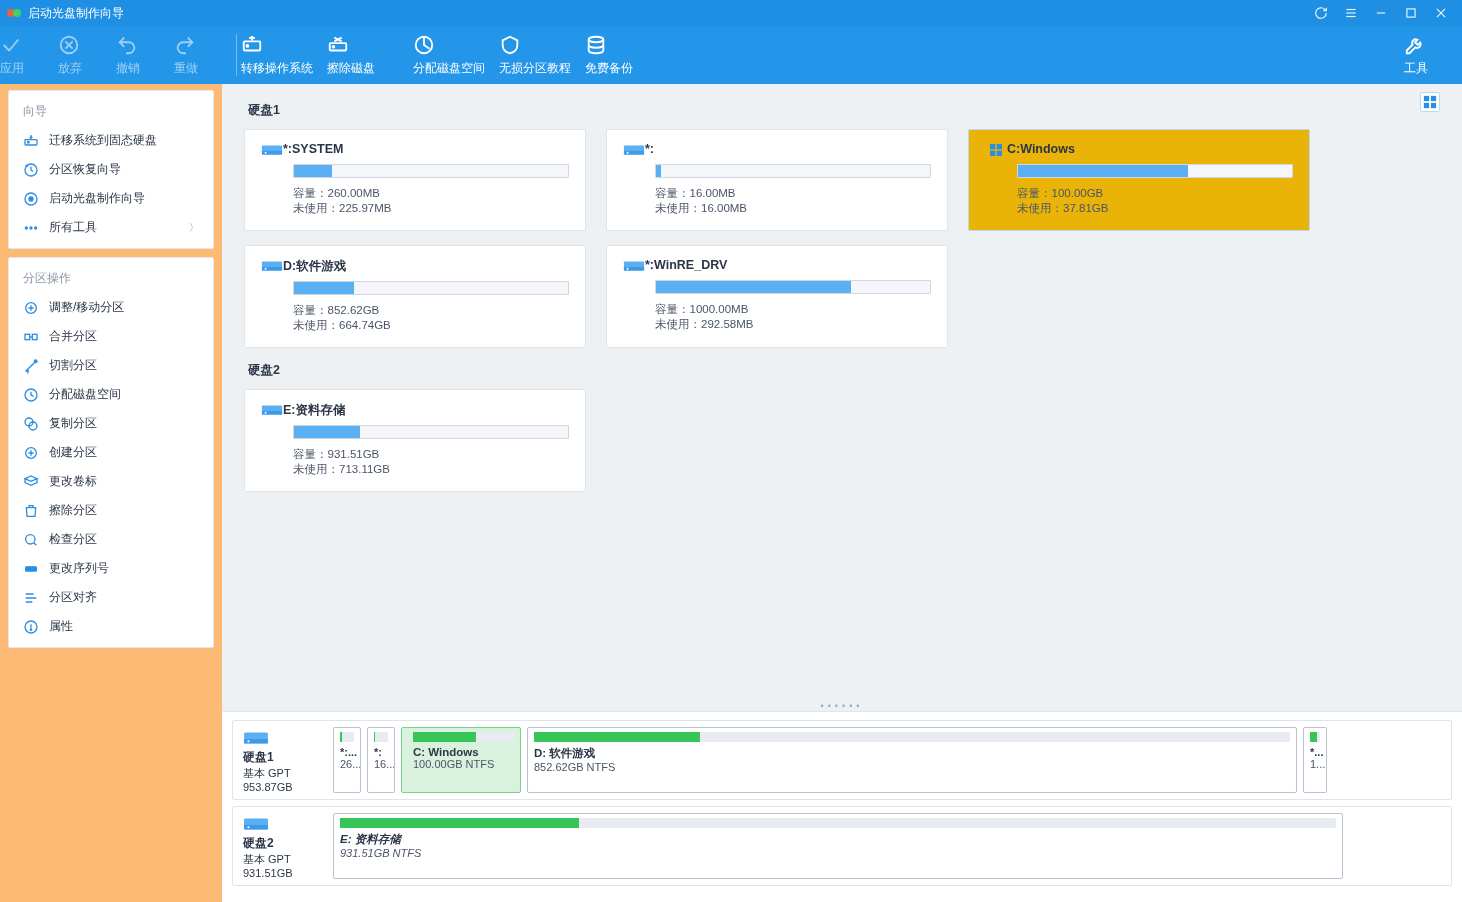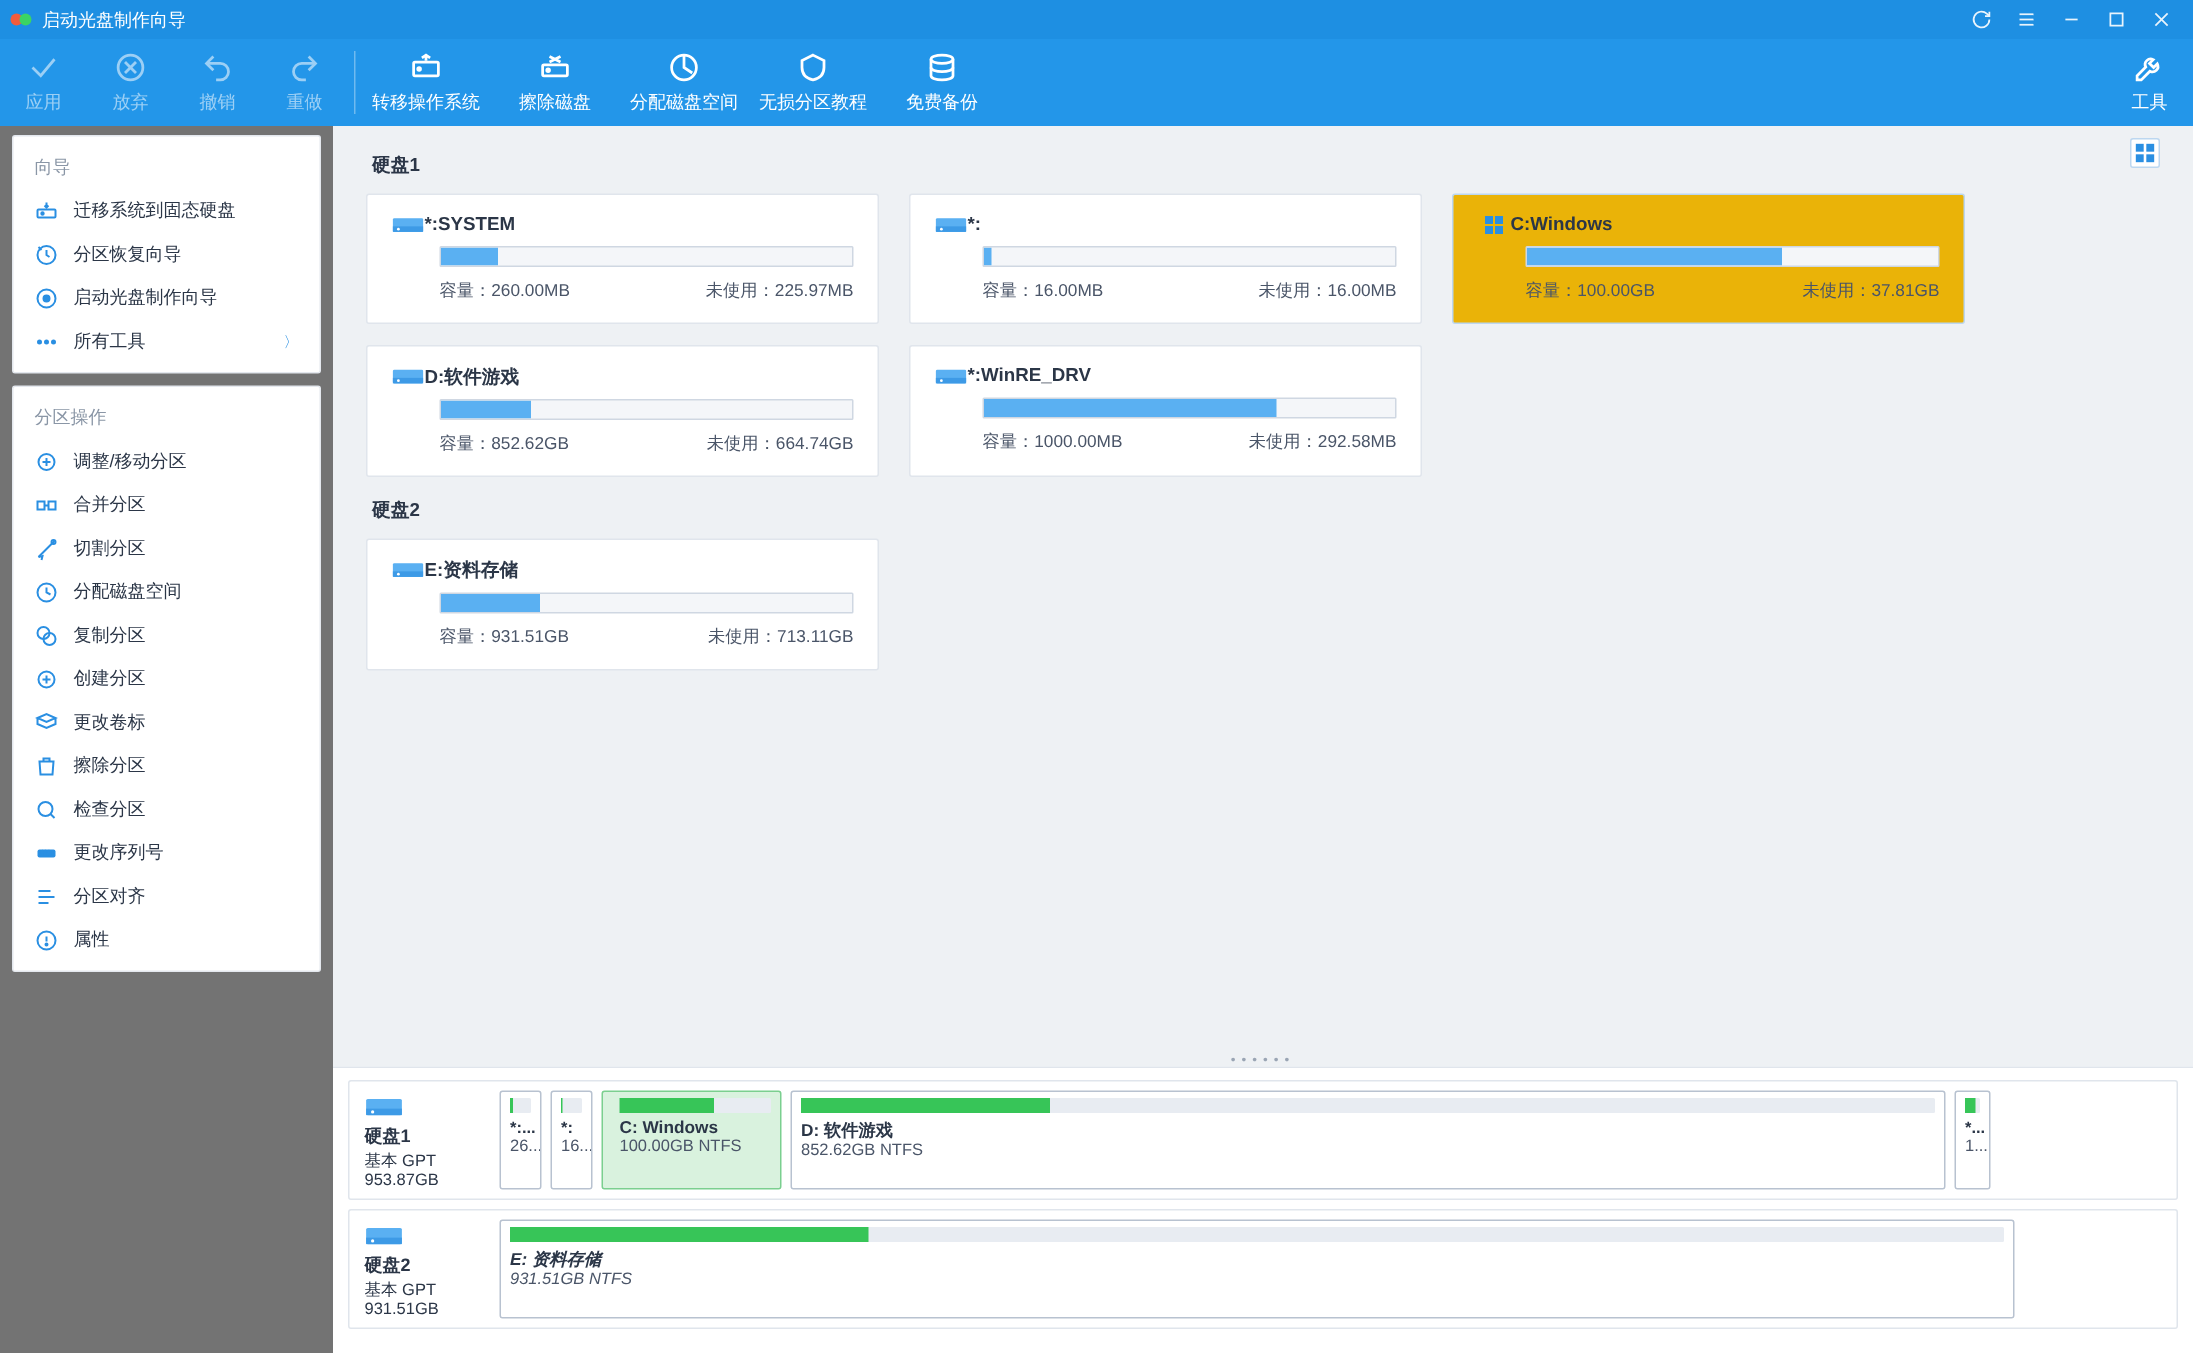--- a/index.html
+++ b/index.html
@@ -8,51 +8,51 @@
 
 .titlebar { height: 26px; background: #1e8fe2; display: flex; align-items: center; color: #fff; font-size: 12px; padding: 0 6px; }
 .titlebar .logo { width: 16px; height: 16px; margin-right: 6px; flex: none; }
 .titlebar .title { flex: none; }
 .titlebar .spacer { flex: 1; }
 .titlebar .win-btn { width: 30px; height: 26px; display: flex; align-items: center; justify-content: center; color: #fff; opacity: .9; }
 .titlebar .win-btn svg { width: 14px; height: 14px; }
 
 
 .toolbar { height: 58px; background: #2396e9; display: flex; align-items: stretch; color: #fff; }
-.tool-btn { width: 58px; display: flex; flex-direction: column; align-items: center; justify-content: center; font-size: 12px; gap: 4px; }
+.tool-btn { width: 58px; display: flex; flex-direction: column; justify-content: center; font-size: 12px; gap: 4px; }
 .tool-btn.wide { width: 86px; }
 .tool-btn svg { width: 22px; height: 22px; }
 .tool-btn.disabled { opacity: .55; }
 .tool-sep { width: 1px; background: rgba(255,255,255,.35); margin: 8px 4px; }
 .toolbar .spacer { flex: 1; }
 
 
 .main { display: flex; height: calc(100% - 26px - 58px); }
-.sidebar { width: 222px; background: #737373; padding: 6px 8px; }
+.sidebar { width: 222px; background: #fdba74; padding: 6px 8px; }
 .sidecard { background: #fff; border: 1px solid #e4e8ee; border-radius: 2px; padding: 6px 0; margin-bottom: 8px; }
 .side-hdr { color: #8a96a6; font-size: 12px; padding: 6px 14px; }
 .side-item { display: flex; align-items: center; gap: 10px; padding: 6px 14px; font-size: 12px; color: #2b3647; cursor: default; }
 .side-item .chev { margin-left: auto; color: #2a8fe2; font-size: 10px; }
 .side-item svg { width: 16px; height: 16px; flex: none; }
 
 
 .content { flex: 1; display: flex; flex-direction: column; background: #eef1f4; }
 .scroll-area { flex: 1; overflow: auto; padding: 10px 22px 16px 22px; position: relative; }
 .view-toggle { position: absolute; right: 22px; top: 8px; width: 20px; height: 20px; border: 1px solid #bcd7f0; border-radius: 2px; display:flex;align-items:center;justify-content:center; background:#fff; }
 .view-toggle svg { width:14px;height:14px; }
 .sec-title { font-size: 12.5px; font-weight: bold; color: #2b3647; margin: 8px 0 10px 4px; }
 .card-row { display: flex; gap: 20px; margin-bottom: 14px; }
 .part-card { width: 342px; border: 1px solid #e0e5ec; background: #fff; border-radius: 2px; padding: 12px 16px 14px 16px; position: relative; }
 .part-card.sel { background: #eab308; border-color: #bcd7f0; }
 .pc-head { display: flex; align-items: flex-start; margin-bottom: 6px; }
 .pc-head .lbl { font-size: 12.5px; font-weight: bold; color: #2b3647; }
 .pc-head svg { width: 22px; height: 16px; flex: none; }
 .pc-bar { height: 14px; border: 1px solid #cfd7e2; border-radius: 1px; background: #f4f6f9; margin: 4px 0 8px 32px; position: relative; overflow: hidden; }
 .pc-bar .fill { position: absolute; left: 0; top: 0; bottom: 0; background: #5ab0f2; }
-.pc-stats { display: flex; justify-content: space-between; margin-left: 32px; font-size: 11.5px; color: #4a5568; }
+.pc-stats { display: flex; justify-content: space-between; margin-left: 32px; font-size: 11.5px; color: #4a5568; flex-direction: column; }
 
 
 .drag-handle { height: 10px; display:flex; align-items:center; justify-content:center; color:#9aa5b4; font-size:9px; letter-spacing:4px; }
 .diskmap { background: #fff; border-top: 1px solid #e0e5ec; padding: 8px 10px 10px 10px; }
 .disk-row { display: flex; align-items: stretch; gap: 6px; border: 1px solid #e0e5ec; border-radius: 2px; padding: 6px; margin-bottom: 6px; }
 .disk-info { width: 88px; flex: none; display:flex; flex-direction:column; align-items:flex-start; font-size: 11px; color:#2b3647; padding: 2px 4px 0 4px; }
 .disk-info svg { width: 26px; height: 18px; margin-bottom: 2px; }
 .disk-info b { font-size: 12px; }
 .seg { border: 1px solid #b8c2d0; border-radius: 2px; padding: 4px 6px 4px 6px; display:flex; flex-direction:column; justify-content:flex-start; min-width: 24px; overflow:hidden; white-space:nowrap; }
 .seg .sbar { height: 10px; background: #e8ecf2; border-radius:1px; position:relative; margin-bottom:4px; }

